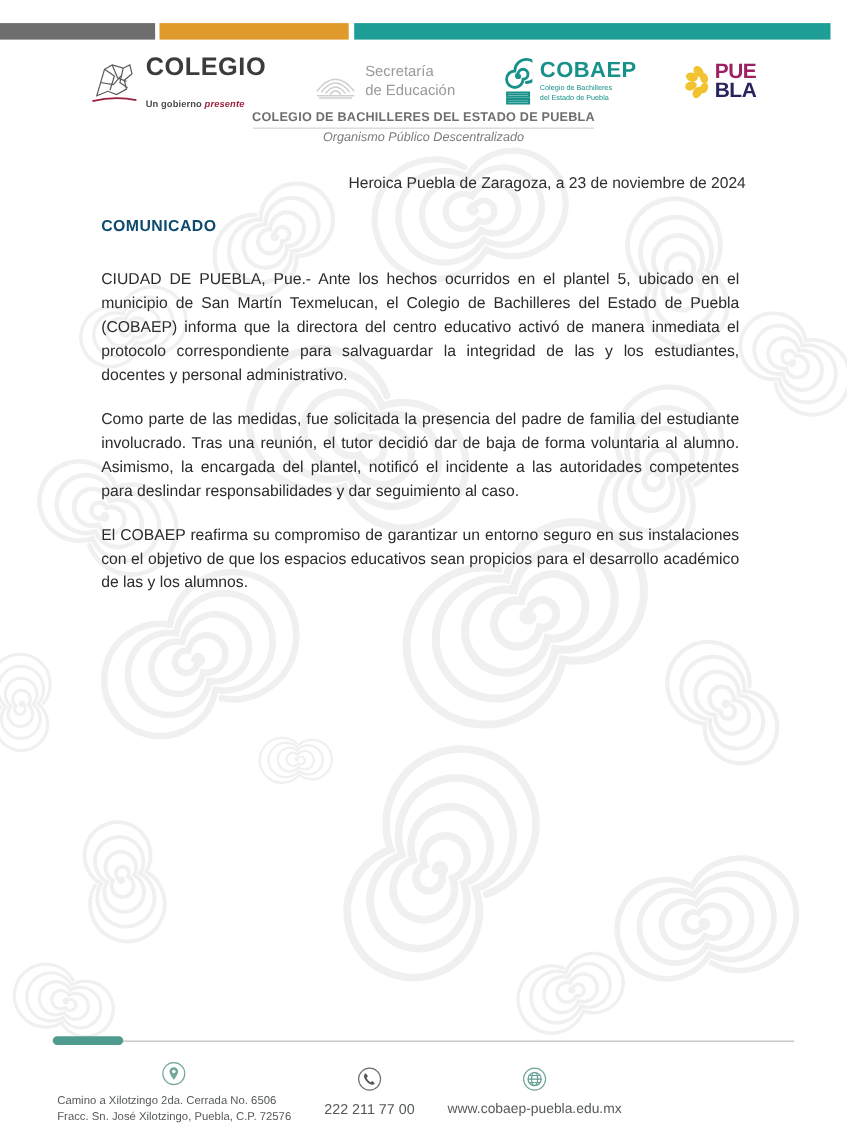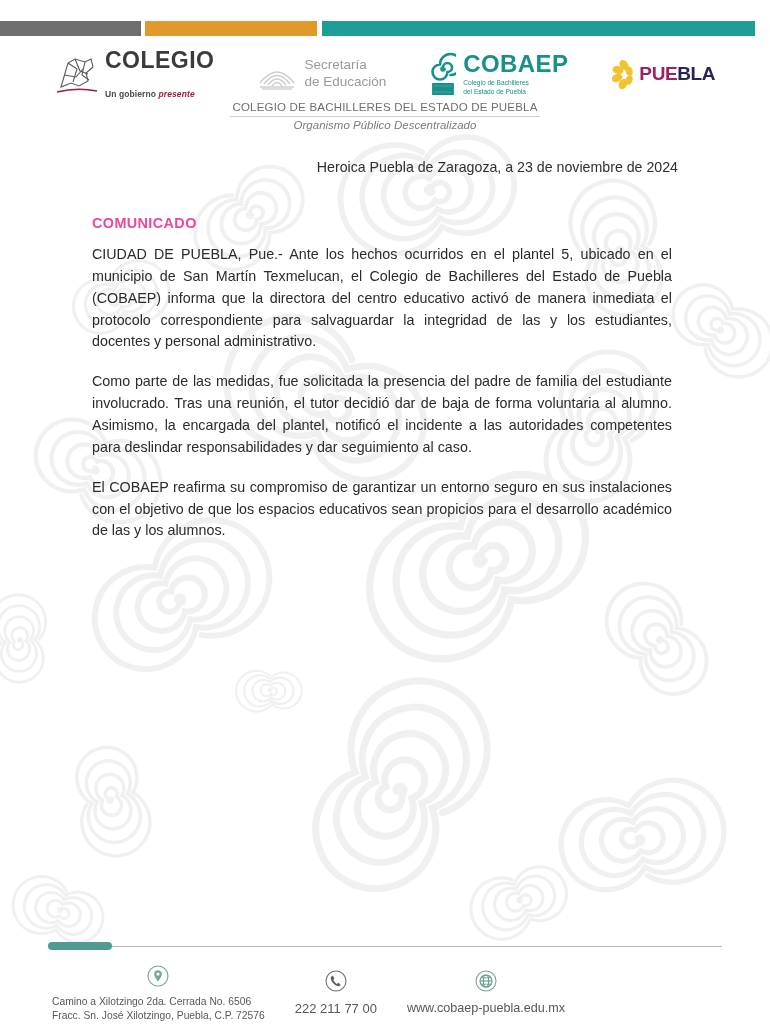--- a/index.html
+++ b/index.html
@@ -89,35 +89,35 @@
     color: #9a9a9a;
     line-height: 1.25;
   }
 
   
   .logo-cobaep { gap: 7px; }
   .logo-cobaep .mark { width: 26px; height: 44px; }
   .logo-cobaep .txt { display: flex; flex-direction: column; line-height: 1; }
   .logo-cobaep .c1 {
     font-weight: bold;
-    font-size: 24px;
+    font-size: 20px;
     color: #17918a;
     letter-spacing: 0.4px;
   }
   .logo-cobaep .c2 {
     font-size: 6.6px;
     color: #17918a;
     line-height: 1.35;
     margin-top: 3px;
   }
 
   
   .logo-pb { gap: 3px; }
   .logo-pb .mark { width: 24px; height: 30px; }
-  .logo-pb .stack { display: flex; flex-direction: row; line-height: 0.92; }
+  .logo-pb .stack { display: flex; flex-direction: column; line-height: 0.92; }
   .logo-pb .s1 {
     font-weight: bold;
     font-size: 19px;
     color: #9e2063;
     letter-spacing: -0.4px;
   }
   .logo-pb .s2 {
     font-weight: bold;
     font-size: 19px;
     color: #27245c;
@@ -128,21 +128,21 @@
   .inst {
     position: absolute;
     top: 101px;
     left: 0;
     width: 770px;
     z-index: 3;
     text-align: center;
   }
   .inst-title {
     font-size: 11.5px;
-    font-weight: normal;
+    font-weight: bold;
     color: #6f6f6f;
     letter-spacing: 0.2px;
   }
   .inst-rule {
     width: 310px;
     height: 1px;
     background: #cfcfcf;
     margin: 3px auto 2px auto;
   }
   .inst-sub {
@@ -167,22 +167,21 @@
     font-size: 14.2px;
     color: #2f2f2f;
   }
   .comunicado {
     position: absolute;
     top: 198px;
     left: 92px;
     font-size: 14.4px;
     font-weight: bold;
     letter-spacing: 0.4px;
-    color: #ec4899;
-    margin-top: 17px;
+    color: #0c4a6e;
   }
   .paras {
     position: absolute;
     top: 244px;
     left: 92px;
     width: 580px;
   }
   .para {
     font-size: 14.3px;
     line-height: 1.53;

